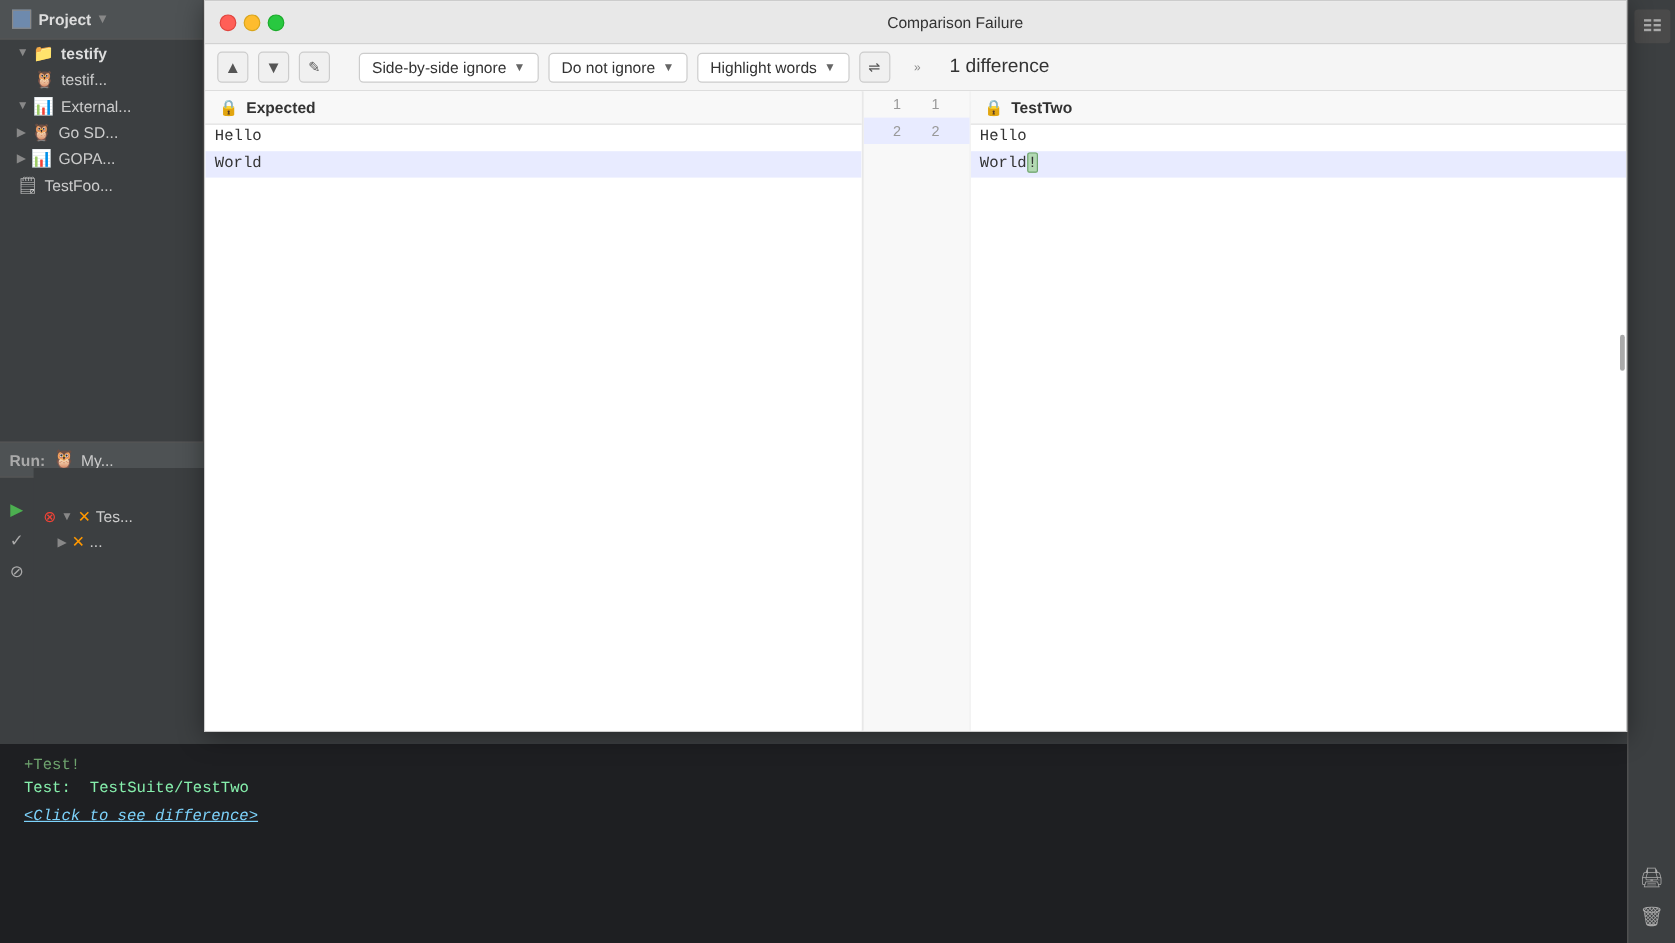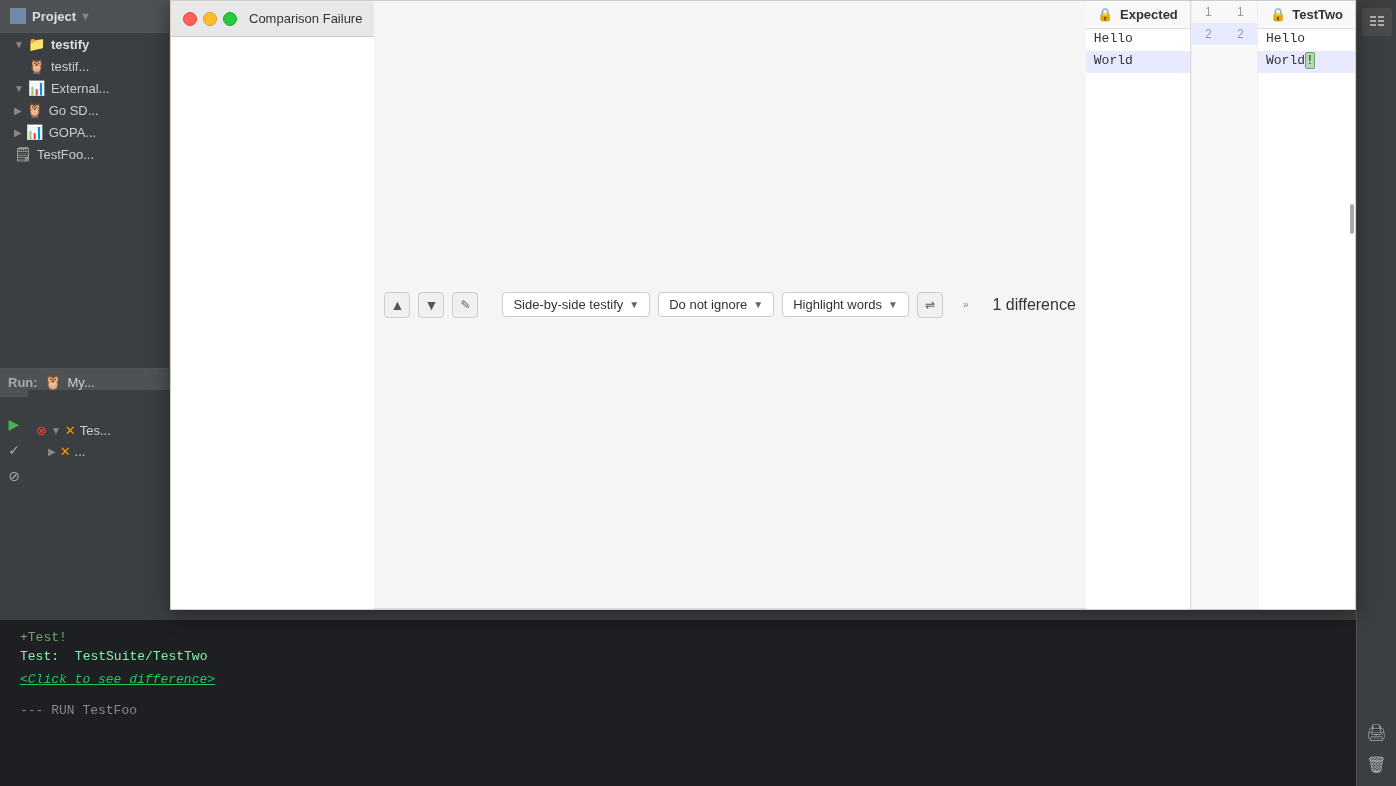--- a/index.html
+++ b/index.html
@@ -151,21 +151,21 @@
       right: 40px;
       bottom: 0;
       background: #1e1f22;
       color: #ccc;
       font-size: 13px;
       padding: 10px 20px;
       font-family: "Courier New", monospace;
     }
 
     .diff-link {
-      color: #22c55e;
+      color: #7dd3fc;
       text-decoration: underline;
       cursor: pointer;
       font-style: italic;
     }
 
     .bottom-text {
       color: #86efac;
       margin-bottom: 4px;
     }
 
@@ -205,21 +205,21 @@
     .comparison-dialog {
       position: absolute;
       top: 0;
       left: 170px;
       right: 40px;
       height: 610px;
       background: #fff;
       border: 1px solid #ccc;
       box-shadow: 0 4px 20px rgba(0,0,0,0.4);
       display: flex;
-      flex-direction: row;
+      flex-direction: column;
     }
 
     
     .dialog-titlebar {
       display: flex;
       align-items: center;
       background: #e8e8e8;
       border-bottom: 1px solid #ccc;
       padding: 6px 12px;
       height: 36px;
@@ -494,23 +494,20 @@
 </div>
 
 <div class="bottom-content">
   <div class="bottom-text diff-added">+Test!</div>
   <div class="bottom-text">
     <span>Test:</span>
     <span style="margin-left:8px;">TestSuite/TestTwo</span>
   </div>
   <div style="margin-top:8px;">
     <a class="diff-link">&lt;Click to see difference&gt;</a>
-  </div>
-  <div style="margin-top:16px; color:#888;">
-    <span>--- RUN   TestFoo</span>
   </div>
 </div>
 
 <div class="right-toolbar">
   <div class="right-toolbar-btn active">
     <svg width="16" height="16" viewBox="0 0 16 16">
       <rect x="1" y="2" width="6" height="2" fill="#aaa"></rect>
       <rect x="9" y="2" width="6" height="2" fill="#aaa"></rect>
       <rect x="1" y="6" width="6" height="2" fill="#aaa"></rect>
       <rect x="9" y="6" width="6" height="2" fill="#aaa"></rect>
@@ -535,21 +532,21 @@
   </div>
 
   <div class="dialog-toolbar">
     <div class="toolbar-nav-btn">▲</div>
     <div class="toolbar-nav-btn">▼</div>
     <div class="toolbar-nav-btn" style="font-size:12px;">✎</div>
 
     <div style="width:8px;"></div>
 
     <div class="toolbar-dropdown">
-      <span>Side-by-side testify</span>
+      <span>Side-by-side ignore</span>
       <span class="dropdown-arrow">▼</span>
     </div>
 
     <div class="toolbar-dropdown">
       <span>Do not ignore</span>
       <span class="dropdown-arrow">▼</span>
     </div>
 
     <div class="toolbar-dropdown">
       <span>Highlight words</span>

